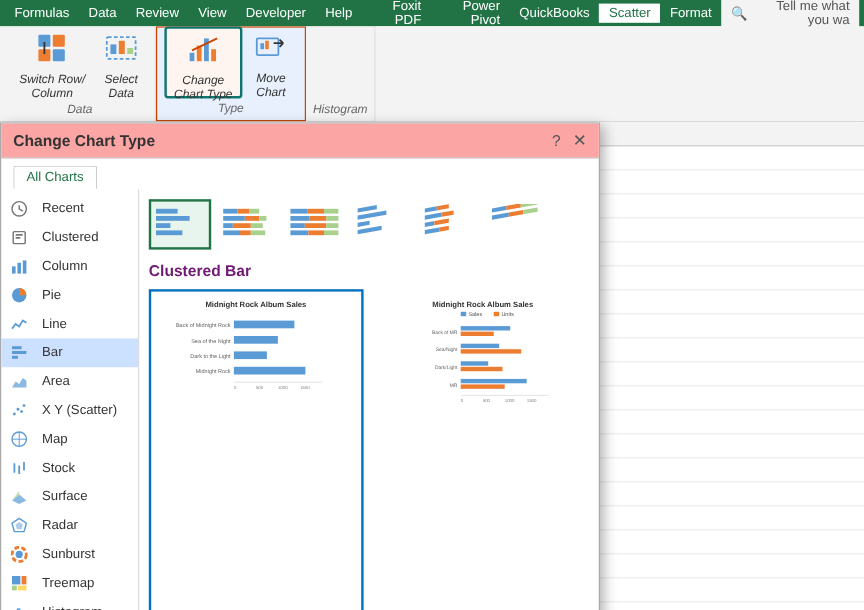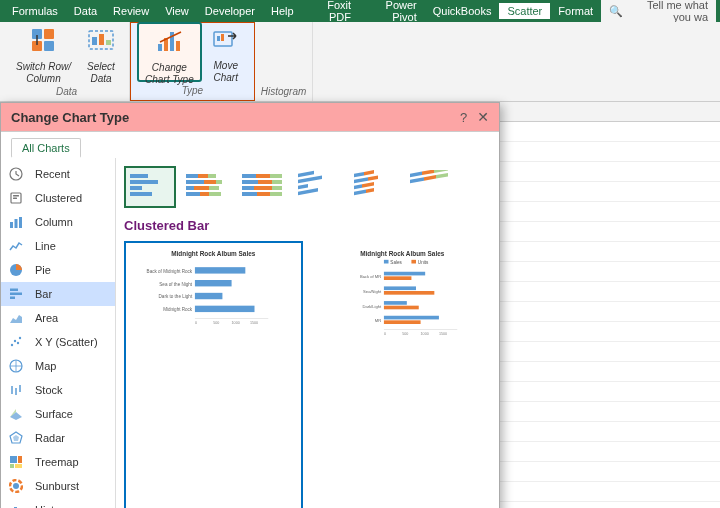--- a/index.html
+++ b/index.html
@@ -359,30 +359,30 @@
         <div class="chart-type-item">
           <svg width="14" height="14" viewBox="0 0 14 14">
               <rect x="1" y="7" width="3" height="6" fill="#5b9bd5"></rect>
               <rect x="5.5" y="4" width="3" height="9" fill="#5b9bd5"></rect>
               <rect x="10" y="2" width="3" height="11" fill="#5b9bd5"></rect>
             </svg>
           <span>Column</span>
         </div>
         <div class="chart-type-item">
           <svg width="14" height="14" viewBox="0 0 14 14">
-              <polyline points="1,11 4,7 7,9 10,4 13,6" fill="none" stroke="#5b9bd5" stroke-width="1.5"></polyline>
-            </svg>
-          <span>Line</span>
-        </div>
-        <div class="chart-type-item">
-          <svg width="14" height="14" viewBox="0 0 14 14">
               <circle cx="7" cy="7" r="6" fill="#5b9bd5"></circle>
               <path d="M7 7 L7 1 A6 6 0 0 1 13 7 Z" fill="#ed7d31"></path>
             </svg>
           <span>Pie</span>
+        </div>
+        <div class="chart-type-item">
+          <svg width="14" height="14" viewBox="0 0 14 14">
+              <polyline points="1,11 4,7 7,9 10,4 13,6" fill="none" stroke="#5b9bd5" stroke-width="1.5"></polyline>
+            </svg>
+          <span>Line</span>
         </div>
         <div class="chart-type-item selected">
           <svg width="14" height="14" viewBox="0 0 14 14">
               <rect x="1" y="1.5" width="8" height="2.5" fill="#5b9bd5"></rect>
               <rect x="1" y="5.5" width="12" height="2.5" fill="#5b9bd5"></rect>
               <rect x="1" y="9.5" width="5" height="2.5" fill="#5b9bd5"></rect>
             </svg>
           <span>Bar</span>
         </div>
         <div class="chart-type-item">
@@ -424,33 +424,33 @@
         </div>
         <div class="chart-type-item">
           <svg width="14" height="14" viewBox="0 0 14 14">
               <polygon points="7,1 13,5 11,12 3,12 1,5" fill="none" stroke="#5b9bd5" stroke-width="1.2"></polygon>
               <polygon points="7,4 10,6 9,10 5,10 4,6" fill="#5b9bd5" opacity="0.5"></polygon>
             </svg>
           <span>Radar</span>
         </div>
         <div class="chart-type-item">
           <svg width="14" height="14" viewBox="0 0 14 14">
+              <circle cx="7" cy="7" r="3" fill="#5b9bd5"></circle>
+              <circle cx="7" cy="7" r="6" fill="none" stroke="#ed7d31" stroke-width="2.5" stroke-dasharray="4,2"></circle>
+            </svg>
+          <span>Sunburst</span>
+        </div>
+        <div class="chart-type-item">
+          <svg width="14" height="14" viewBox="0 0 14 14">
               <rect x="1" y="1" width="7" height="7" fill="#5b9bd5"></rect>
               <rect x="9" y="1" width="4" height="7" fill="#ed7d31"></rect>
               <rect x="1" y="9" width="4" height="4" fill="#a9d18e"></rect>
               <rect x="6" y="9" width="7" height="4" fill="#ffd966"></rect>
             </svg>
           <span>Treemap</span>
-        </div>
-        <div class="chart-type-item">
-          <svg width="14" height="14" viewBox="0 0 14 14">
-              <circle cx="7" cy="7" r="3" fill="#5b9bd5"></circle>
-              <circle cx="7" cy="7" r="6" fill="none" stroke="#ed7d31" stroke-width="2.5" stroke-dasharray="4,2"></circle>
-            </svg>
-          <span>Sunburst</span>
         </div>
         <div class="chart-type-item">
           <svg width="14" height="14" viewBox="0 0 14 14">
               <rect x="1" y="8" width="3" height="5" fill="#5b9bd5"></rect>
               <rect x="5" y="4" width="3" height="9" fill="#5b9bd5"></rect>
               <rect x="9" y="6" width="3" height="7" fill="#5b9bd5"></rect>
             </svg>
           <span>Histogram</span>
         </div>
 

